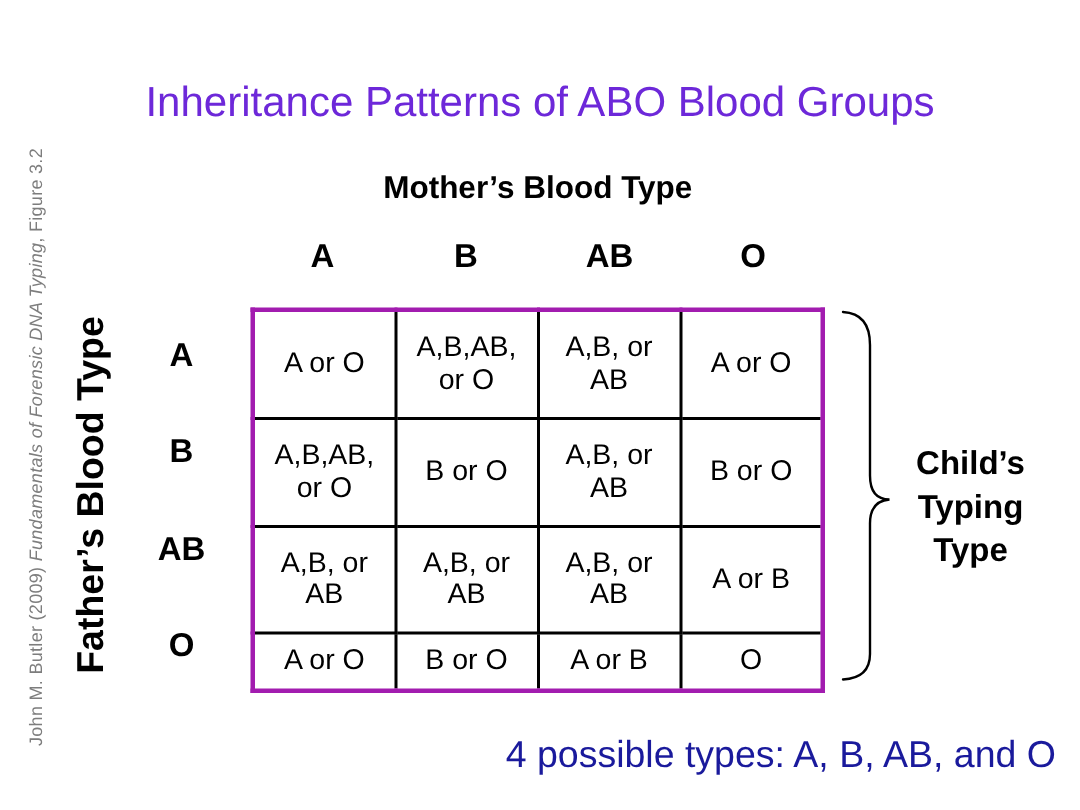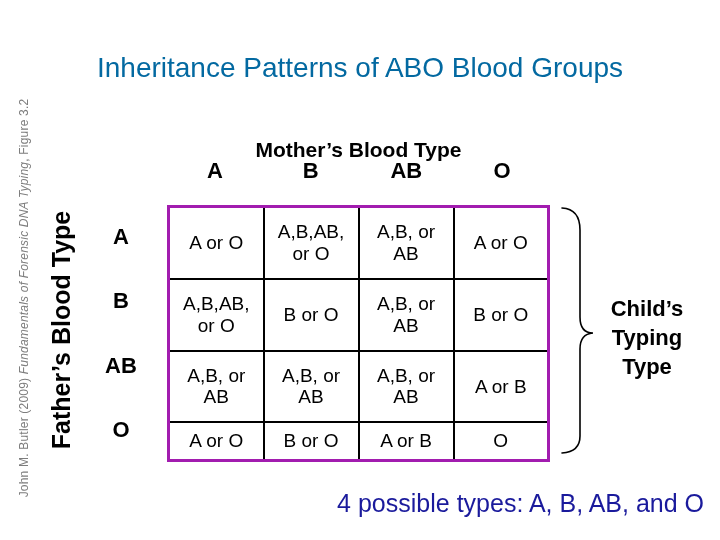--- a/index.html
+++ b/index.html
@@ -13,40 +13,39 @@
   }
   .slide { position: absolute; inset: 0; }
 
   .title {
     position: absolute;
     left: 0; top: 52px; width: 720px;
     margin: 0;
     text-align: center;
     font-size: 28px;
     font-weight: normal;
-    color: #0369a1;
+    color: #6d28d9;
   }
 
   .citation {
     position: absolute;
     left: 24px; top: 298px;
     transform: translate(-50%, -50%) rotate(-90deg);
     white-space: nowrap;
     font-size: 12px;
     color: #7d7d7d;
     letter-spacing: 0.2px;
   }
 
   .mother-label {
     position: absolute;
     left: 167px; top: 114px; width: 383px;
     text-align: center;
     font-size: 21px;
     font-weight: bold;
-    margin-top: 24px;
   }
 
   .father-label {
     position: absolute;
     left: 61px; top: 330px;
     transform: translate(-50%, -50%) rotate(-90deg);
     white-space: nowrap;
     font-size: 25px;
     font-weight: bold;
   }

